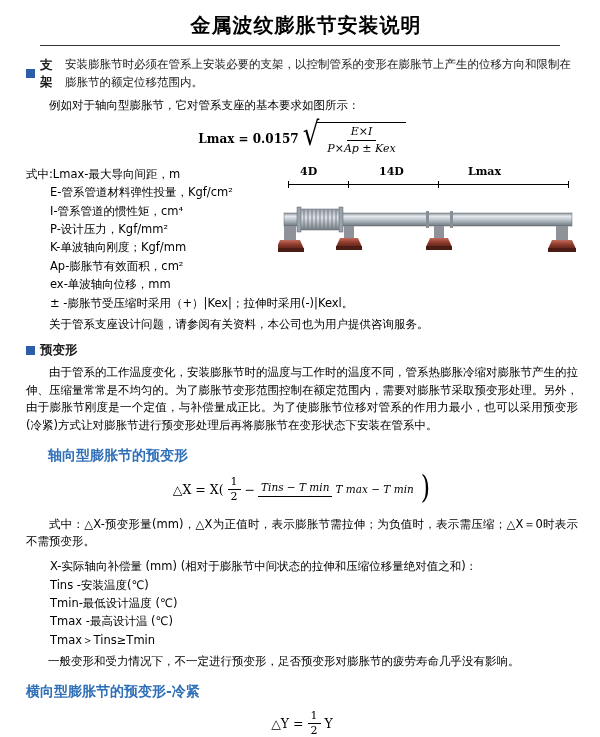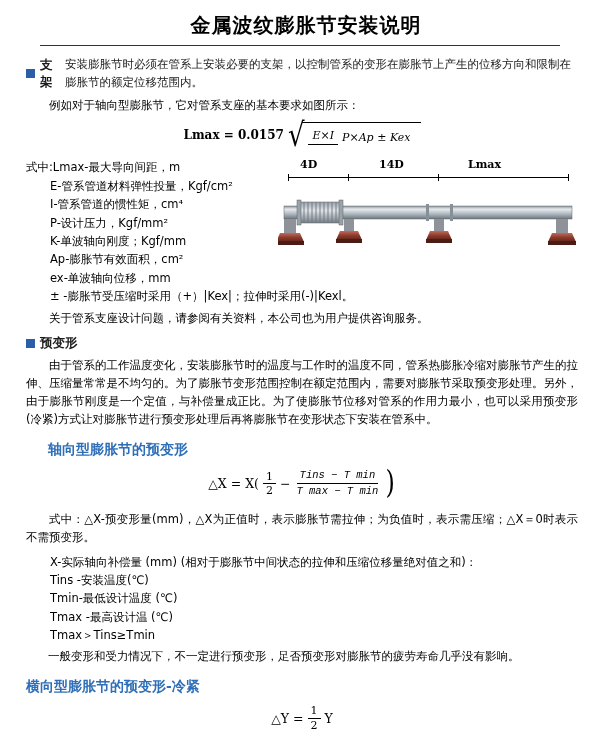--- a/index.html
+++ b/index.html
@@ -106,21 +106,21 @@
   }
   .radical .sign {
     font-size: 26px;
     line-height: 1;
     margin-right: -2px;
     transform: scaleY(1.25);
     display: inline-block;
   }
   .frac {
     display: inline-flex;
-    flex-direction: row;
+    flex-direction: column;
     align-items: center;
     border-top: 1px solid #000;
     padding: 2px 6px 0 6px;
     font-style: italic;
     font-size: 11px;
   }
   .frac .num {
     border-bottom: 1px solid #000;
     padding: 0 4px 1px 4px;
     line-height: 1.2;
@@ -204,26 +204,25 @@
     border-bottom: 1px solid #000;
     padding: 0 3px;
     line-height: 1.25;
   }
   .halffrac .den {
     padding: 0 3px;
     line-height: 1.25;
   }
   .bigfrac {
     display: inline-flex;
-    flex-direction: column;
+    flex-direction: row;
     align-items: center;
     margin: 0 3px;
     font-size: 10.5px;
     font-style: italic;
-    font-family: Liberation Mono, monospace;
   }
   .bigfrac .num {
     border-bottom: 1px solid #000;
     padding: 0 3px 1px 3px;
     line-height: 1.3;
   }
   .bigfrac .den {
     padding: 1px 3px 0 3px;
     line-height: 1.3;
   }

